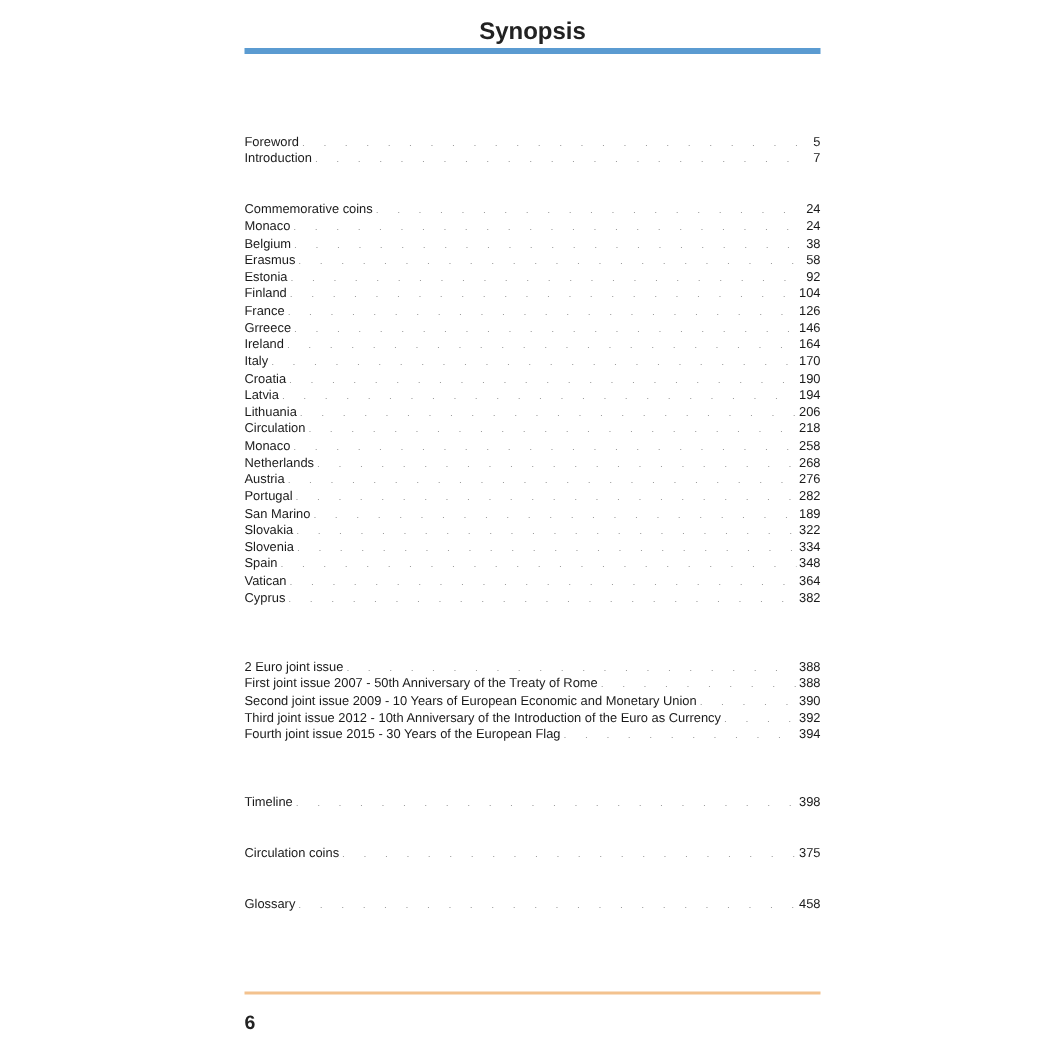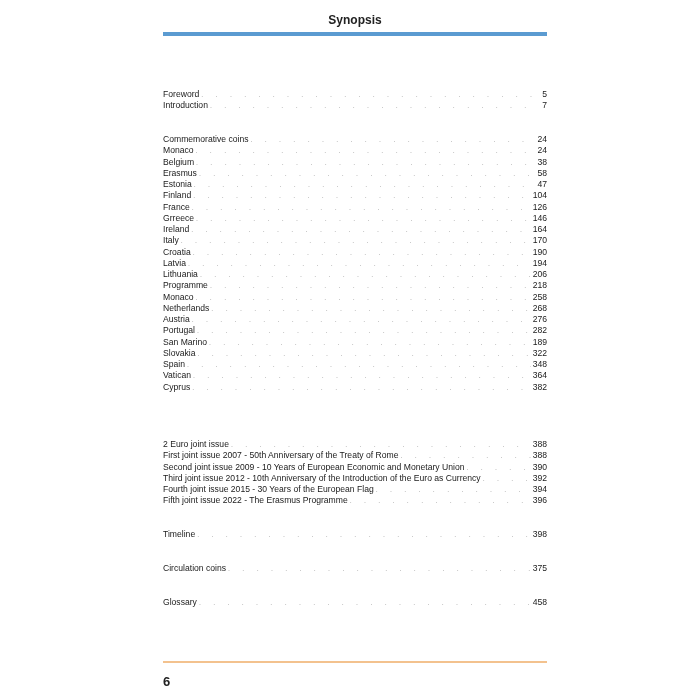--- a/index.html
+++ b/index.html
@@ -1,19 +1,19 @@
 <!DOCTYPE html>
 <html><head>
 <meta charset="utf-8">
 <style>
   html, body { margin: 0; padding: 0; background: #ffffff; }
   body { width: 700px; height: 700px; position: relative; overflow: hidden;
          font-family: "Liberation Sans", sans-serif; color: #1a1a1a; }
   .page-title { position: absolute; left: 163px; width: 384px; top: 13px;
-                text-align: center; font-weight: bold; font-size: 12px; color: #222; }
+                text-align: center; font-weight: bold; font-size: 16px; color: #222; }
   .top-rule { position: absolute; left: 163px; width: 384px; top: 32px; height: 4px; background: #5b9bd1; }
   .bottom-rule { position: absolute; left: 163px; width: 384px; top: 661px; height: 2px; background: #f3c28e; }
   .page-number { position: absolute; left: 163px; top: 674px; font-weight: bold; font-size: 13px; color: #222; }
   .toc { position: absolute; left: 163px; width: 384px; top: 0; }
   .group { position: absolute; left: 0; width: 384px; }
   .entry { display: flex; align-items: baseline; height: 11.25px; font-size: 8.6px; line-height: 11.25px; white-space: nowrap; }
   .entry .label { flex: 0 0 auto; }
   .entry .leader { flex: 1 1 auto; overflow: hidden; color: #9a9a9a; letter-spacing: 5.2px; padding-left: 2px; font-size: 7px; }
   .entry .leader::before { content: ". . . . . . . . . . . . . . . . . . . . . . . . . . . . . . . . . . . . . . . . . . . . . . . . . . . . . . ."; }
   .entry .pg { flex: 0 0 auto; text-align: right; min-width: 10px; padding-left: 2px; }
@@ -57,21 +57,21 @@
         <span class="pg">38</span>
       </div>
       <div class="entry">
         <span class="label">Erasmus</span>
         <span class="leader"></span>
         <span class="pg">58</span>
       </div>
       <div class="entry">
         <span class="label">Estonia</span>
         <span class="leader"></span>
-        <span class="pg">47</span>
+        <span class="pg">92</span>
       </div>
       <div class="entry">
         <span class="label">Finland</span>
         <span class="leader"></span>
         <span class="pg">104</span>
       </div>
       <div class="entry">
         <span class="label">France</span>
         <span class="leader"></span>
         <span class="pg">126</span>
@@ -100,21 +100,21 @@
         <span class="label">Latvia</span>
         <span class="leader"></span>
         <span class="pg">194</span>
       </div>
       <div class="entry">
         <span class="label">Lithuania</span>
         <span class="leader"></span>
         <span class="pg">206</span>
       </div>
       <div class="entry">
-        <span class="label">Programme</span>
+        <span class="label">Circulation</span>
         <span class="leader"></span>
         <span class="pg">218</span>
       </div>
       <div class="entry">
         <span class="label">Monaco</span>
         <span class="leader"></span>
         <span class="pg">258</span>
       </div>
       <div class="entry">
         <span class="label">Netherlands</span>
@@ -133,20 +133,25 @@
       </div>
       <div class="entry">
         <span class="label">San Marino</span>
         <span class="leader"></span>
         <span class="pg">189</span>
       </div>
       <div class="entry">
         <span class="label">Slovakia</span>
         <span class="leader"></span>
         <span class="pg">322</span>
+      </div>
+      <div class="entry">
+        <span class="label">Slovenia</span>
+        <span class="leader"></span>
+        <span class="pg">334</span>
       </div>
       <div class="entry">
         <span class="label">Spain</span>
         <span class="leader"></span>
         <span class="pg">348</span>
       </div>
       <div class="entry">
         <span class="label">Vatican</span>
         <span class="leader"></span>
         <span class="pg">364</span>
@@ -176,25 +181,20 @@
       </div>
       <div class="entry">
         <span class="label">Third joint issue 2012 - 10th Anniversary of the Introduction of the Euro as Currency</span>
         <span class="leader"></span>
         <span class="pg">392</span>
       </div>
       <div class="entry">
         <span class="label">Fourth joint issue 2015 - 30 Years of the European Flag</span>
         <span class="leader"></span>
         <span class="pg">394</span>
-      </div>
-      <div class="entry">
-        <span class="label">Fifth joint issue 2022 - The Erasmus Programme</span>
-        <span class="leader"></span>
-        <span class="pg">396</span>
       </div>
     </div>
 
   <div class="group" style="top:529px">
     <div class="entry bold">
       <span class="label">Timeline</span>
       <span class="leader"></span>
       <span class="pg">398</span>
     </div>
   </div>

